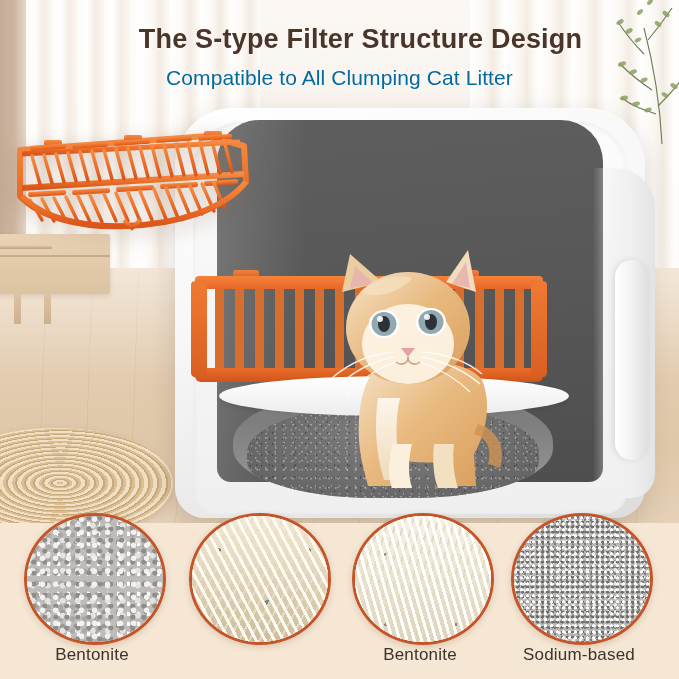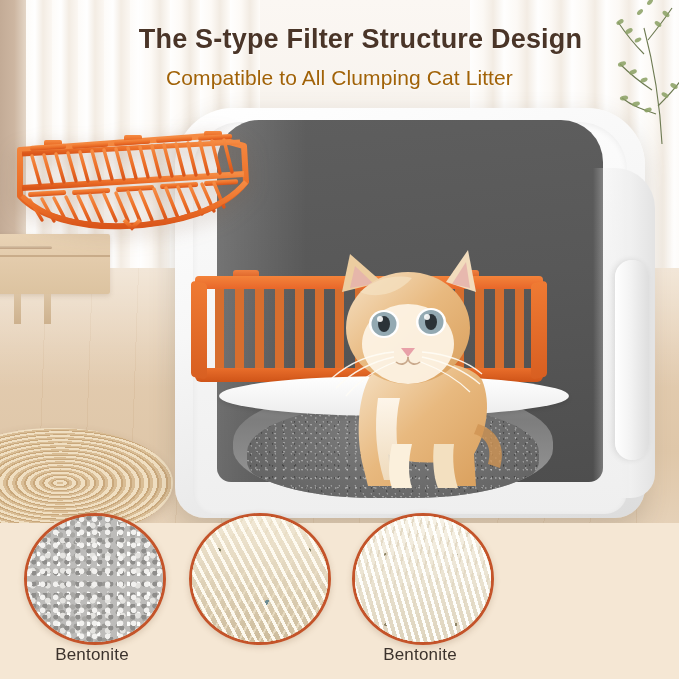--- a/index.html
+++ b/index.html
@@ -233,21 +233,21 @@
   .headline{
     position:absolute;left:0;top:24px;width:679px;text-align:center;
     font-size:27px;font-weight:bold;letter-spacing:.2px;
     color:#4a3528;
     text-shadow:0 1px 2px rgba(255,255,255,.75);
     margin-left:21px;
   }
   .subhead{
     position:absolute;left:0;top:66px;width:679px;text-align:center;
     font-size:21px;font-weight:normal;letter-spacing:.1px;
-    color:#a16207;
+    color:#0369a1;
     text-shadow:0 1px 2px rgba(255,255,255,.7);
   }
 
   
   .band{
     position:absolute;left:0;top:523px;width:679px;height:156px;
     background:#f5e7d4;
   }
 
   
@@ -558,14 +558,20 @@
     </div>
   </div>
 
   <div class="swatch sw3">
     <div class="disc">
       <div class="tex-rods"></div>
     </div>
     <div class="label">Bentonite</div>
   </div>
 
+  <div class="swatch sw4">
+    <div class="disc">
+      <div class="tex-sodium"></div>
+    </div>
+    <div class="label">Sodium-based</div>
+  </div>
 
 </div>
 
 </body></html>

